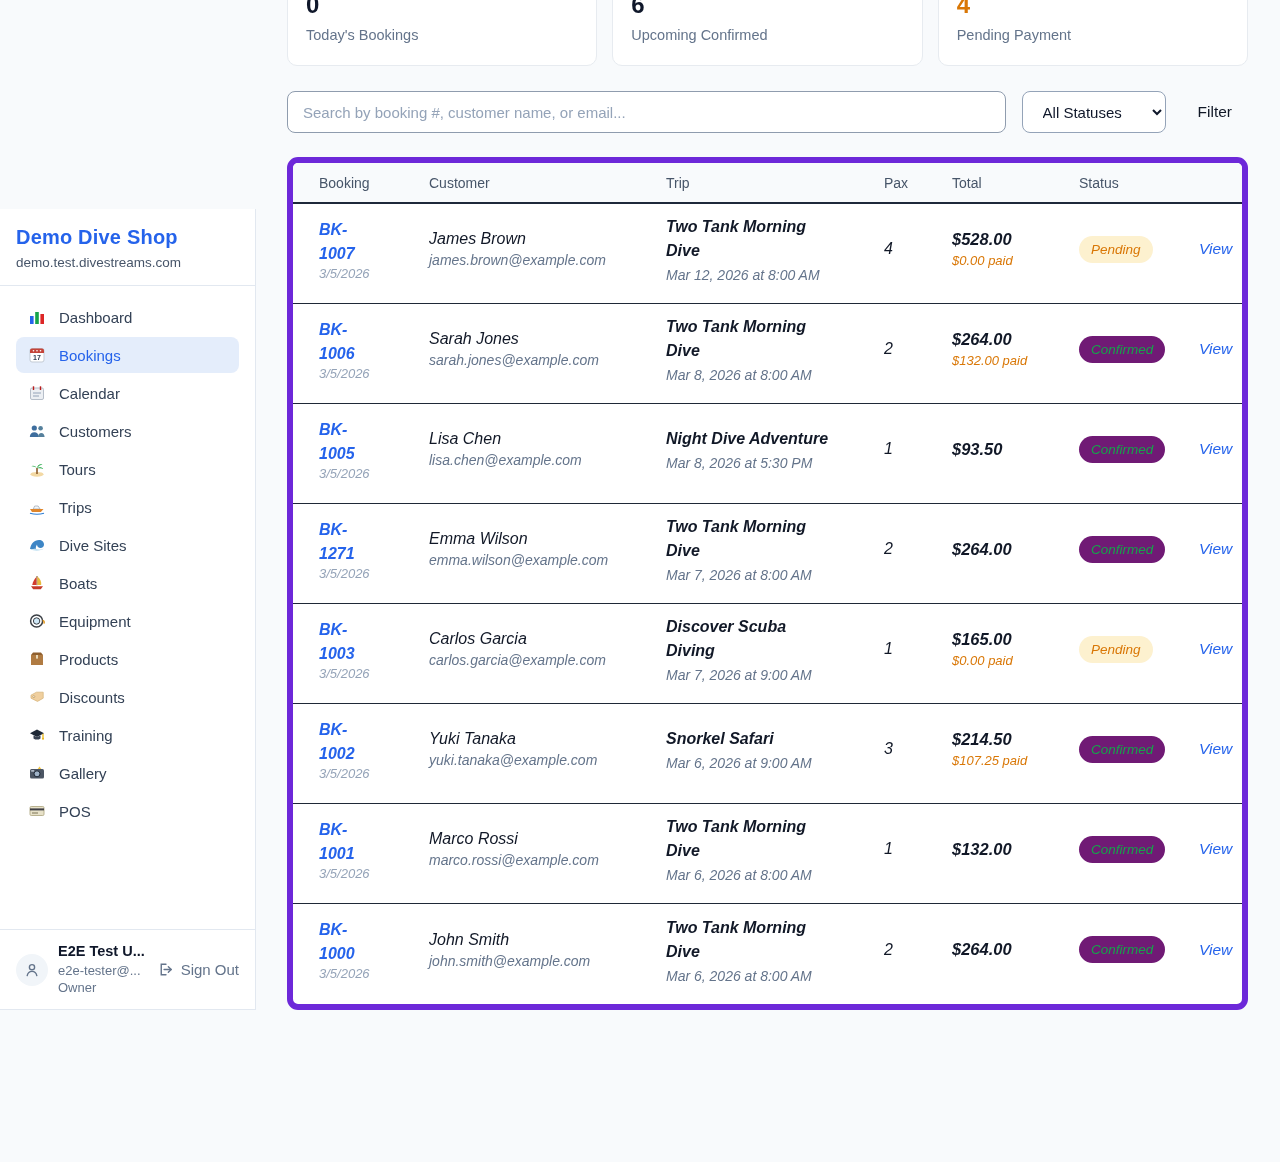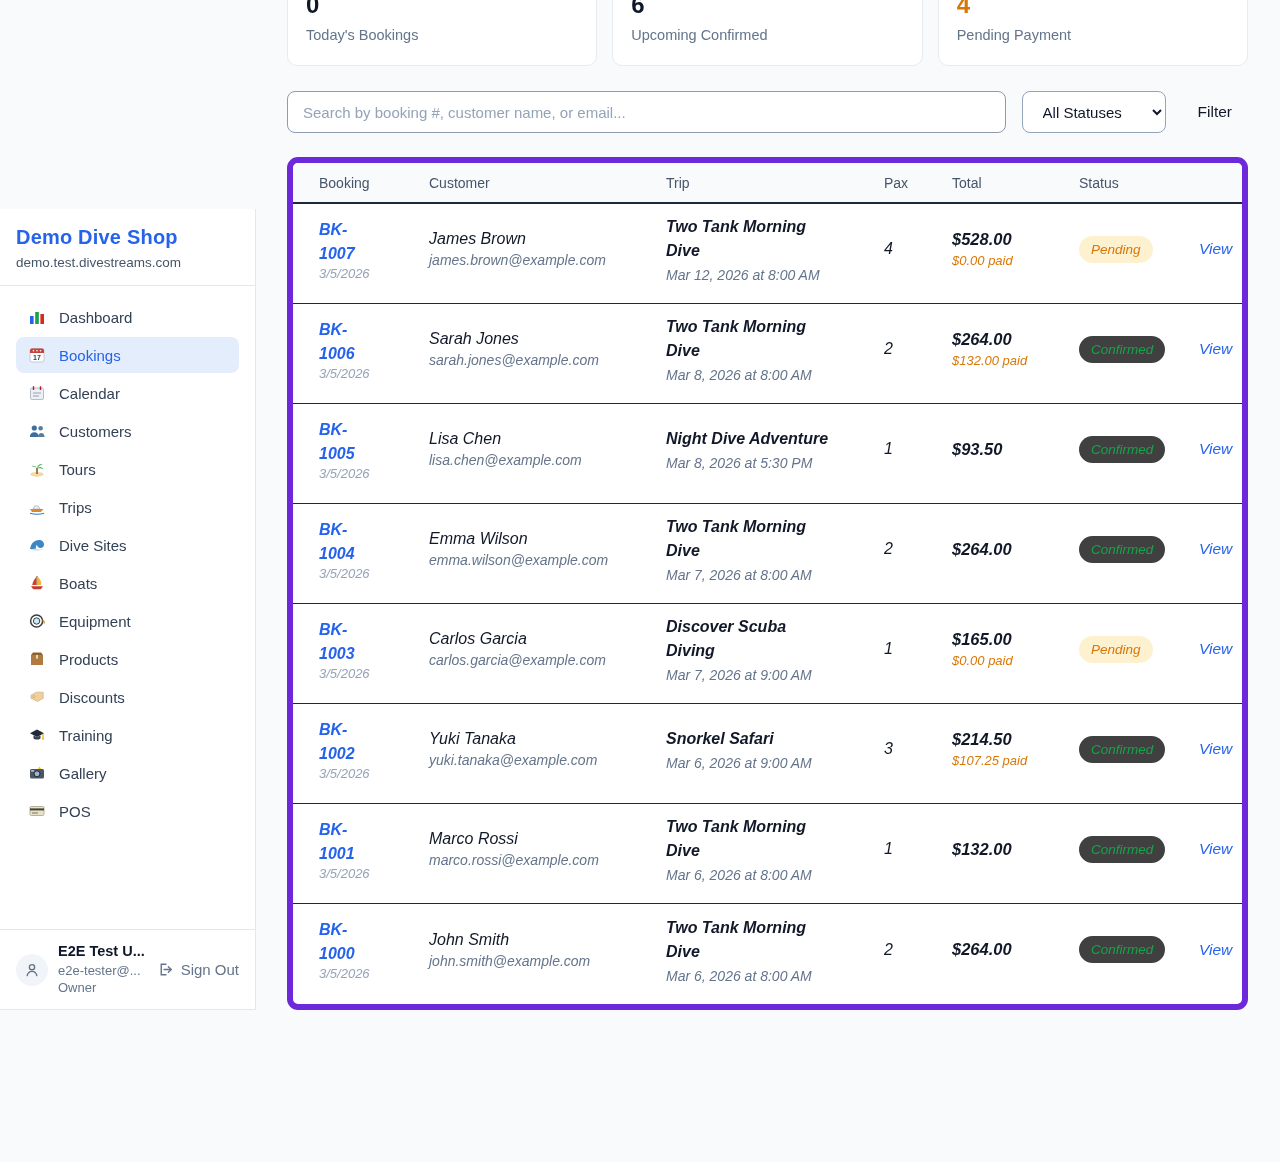--- a/index.html
+++ b/index.html
@@ -91,21 +91,21 @@
   .cust-name { font-size:16px; color:#111827; }
   .cust-email { margin-top:4px; font-size:14px; color:#64748b; }
   .trip-name { font-size:16px; font-weight:700; color:#111827; max-width:172px; line-height:1.5; }
   .trip-time { margin-top:4px; font-size:14px; color:#64748b; }
   .pax-val { font-size:16px; color:#111827; }
   .total-amt { font-size:16.5px; font-weight:700; color:#111827; }
   .total-paid { margin-top:4px; font-size:13px; color:#d97706; white-space:nowrap; }
   .total-paid:empty { display:none; }
   .badge { display:inline-block; padding:6px 12px; border-radius:999px; font-size:13.5px; }
   .badge-pending { background:#fdf1cf; color:#d97706; }
-  .badge-confirmed { background:#404040; color:#16a34a; }
+  .badge-confirmed { background:#701a75; color:#16a34a; }
   .view-link { font-size:15.5px; color:#2563eb; text-decoration:none; cursor:pointer; }
 </style>
 </head>
 <body>
 
 <div class="app">
 
   <aside class="sidebar">
     <div class="brand-block">
       <div class="brand">Demo Dive Shop</div>
@@ -402,21 +402,21 @@
     <div>
       <span class="badge badge-confirmed">Confirmed</span>
     </div>
     <div>
       <a class="view-link">View</a>
     </div>
   </div>
 
   <div class="trow">
     <div>
-      <a class="bk-link">BK-1004</a>
+      <a class="bk-link">BK-1271</a>
       <div class="bk-date">3/5/2026</div>
     </div>
     <div>
       <div class="cust-name">Emma Wilson</div>
       <div class="cust-email">emma.wilson@example.com</div>
     </div>
     <div>
       <div class="trip-name">Two Tank Morning Dive</div>
       <div class="trip-time">Mar 7, 2026 at 8:00 AM</div>
     </div>

